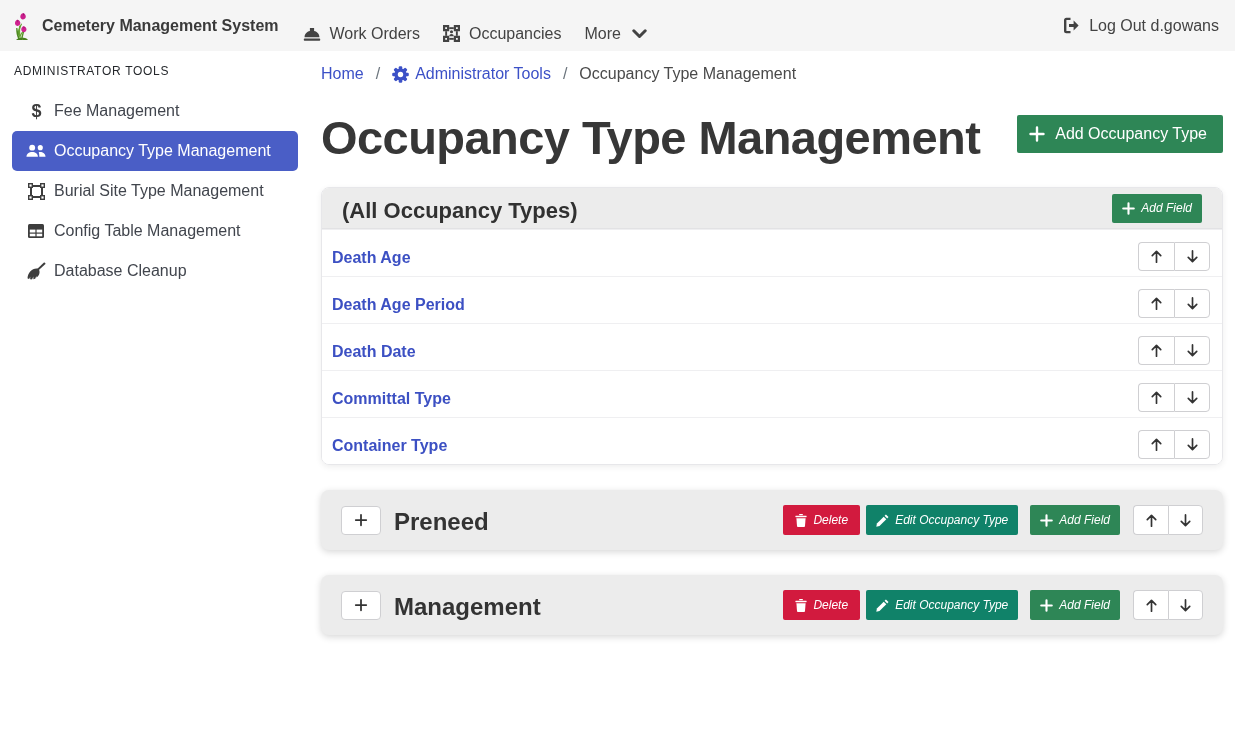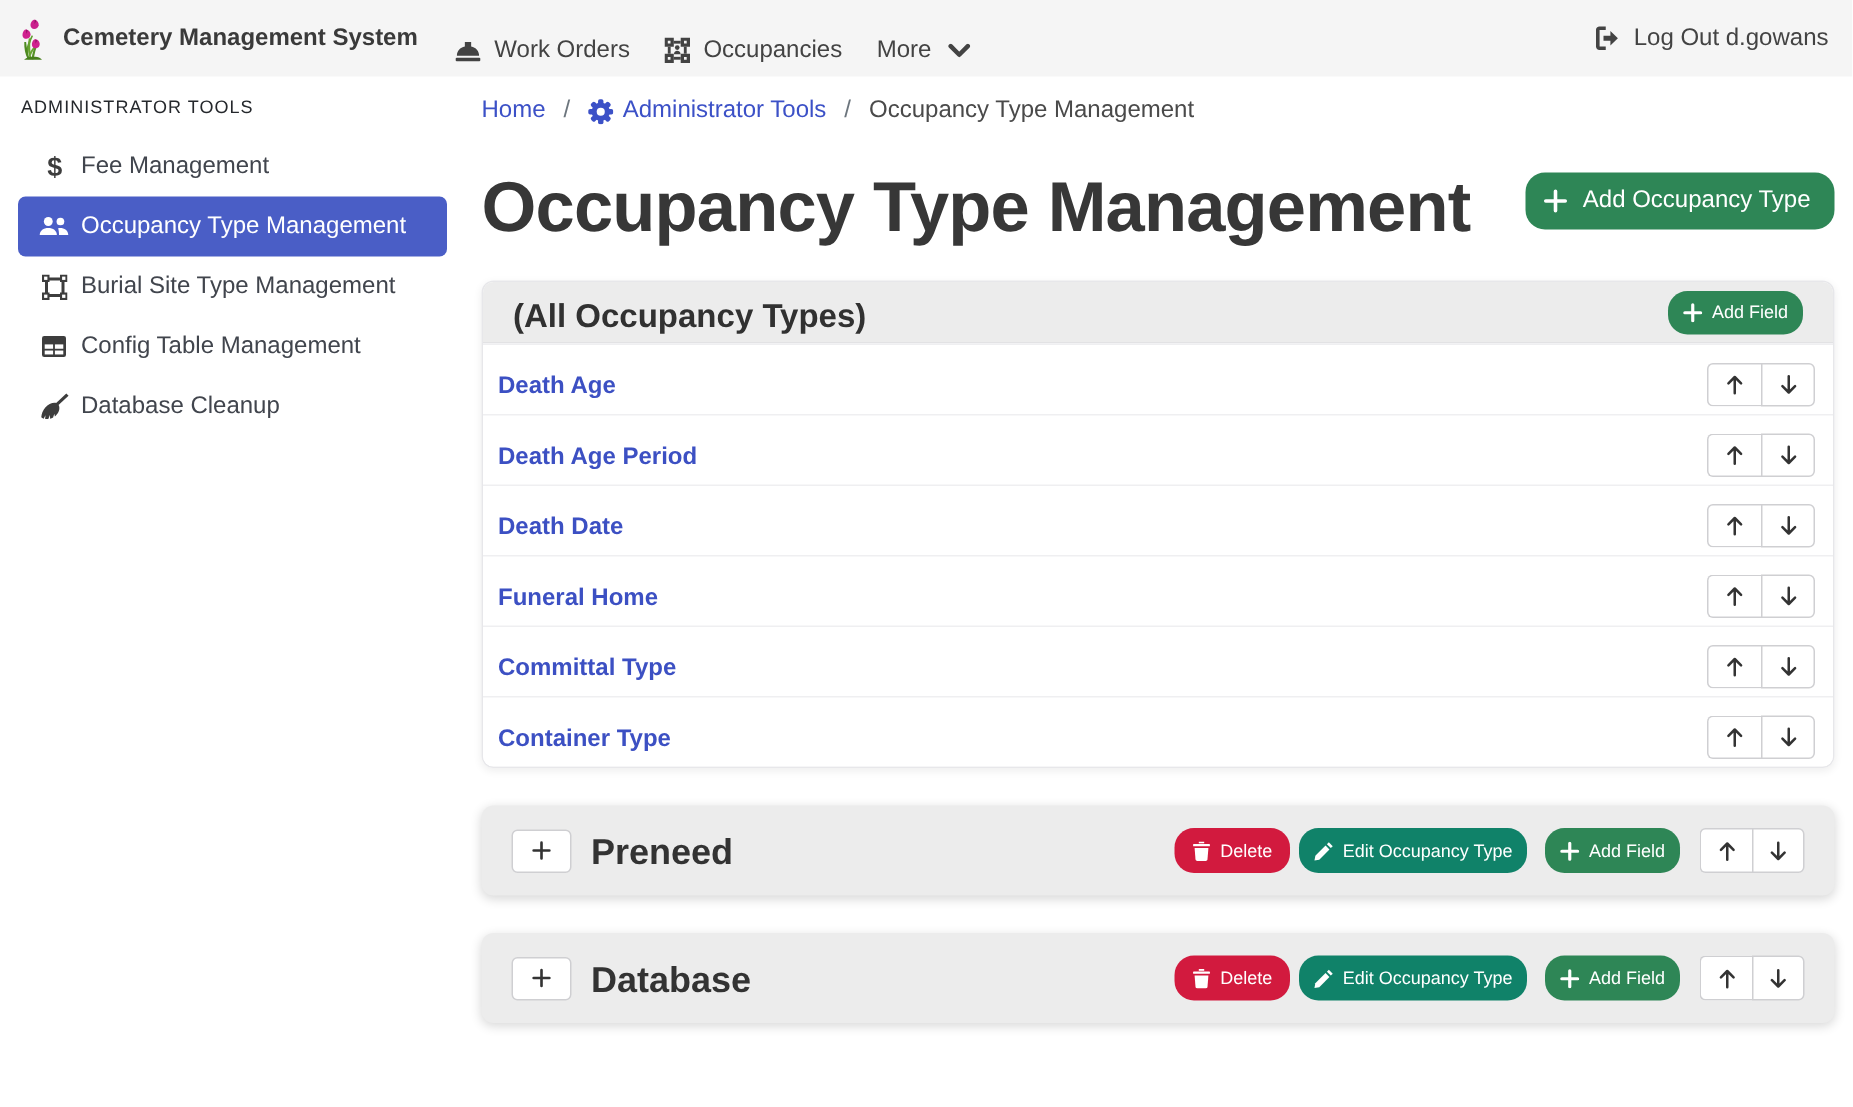--- a/index.html
+++ b/index.html
@@ -24,28 +24,28 @@
 .side-item.active { background:#4a5ec6; color:#fff; }
 
 .main { flex:1; padding:13px 12px 0 11px; }
 .crumbs { display:flex; align-items:center; font-size:16px; color:#4a4a4a; height:20px; }
 .crumbs a { color:#3c51c7; text-decoration:none; }
 .crumbs .sep { color:#6c757d; margin:0 12px; }
 .crumbs svg { margin-right:6px; }
 .crumb2 { display:flex; align-items:center; }
 .title-row { display:flex; align-items:flex-start; justify-content:space-between; margin-top:30px; }
 h1 { margin:0; font-size:47px; font-weight:bold; color:#373737; line-height:1.0; letter-spacing:-0.55px;}
-.btn { border:none; border-radius:13px; color:#fff; display:inline-flex; align-items:center; justify-content:center; font-family:inherit; }
+.btn { border:none; border-radius:2px; color:#fff; display:inline-flex; align-items:center; justify-content:center; font-family:inherit; }
 .btn-add-occ { background:#2e8656; height:38px; padding:0 16px 0 12px; font-size:16px; margin-top:1px; }
 .btn-add-occ svg { margin-right:10px; }
 
 .card { margin-top:26px; border:1px solid #e7e7ea; border-radius:8px; box-shadow:0 2px 6px rgba(0,0,0,.07); overflow:hidden; }
 .card-header { background:#ececec; height:41px; display:flex; align-items:center; justify-content:space-between; padding:0 20px; border-bottom:1px solid #e2e2e4; }
 .card-title { font-size:22px; font-weight:bold; color:#313131; position:relative; top:3px; }
-.btn-sm { height:30px; padding:0 10px; font-size:12px; }
+.btn-sm { height:30px; padding:0 10px; font-size:12px;font-style:italic; }
 .card-header .btn-sm { height:29px; }
 .btn-green { background:#2e8656; }
 .btn-teal { background:#108269; }
 .btn-red { background:#d21a3e; padding:0 12px; }
 .btn-sm svg { margin-right:6px; }
 .row-item { height:47px; display:flex; align-items:center; justify-content:space-between; padding:0 12px 0 10px; border-top:1px solid #efeff1; background:#fff; }
 .row-item a { position:relative; top:5px; }
 .row-item .arrows { position:relative; top:3px; }
 .row-item:first-of-type { border-top:none; }
 .row-item a { color:#3c50c3; font-weight:bold; font-size:16px; text-decoration:none; }
@@ -264,35 +264,20 @@
               </svg>
             </span>
             <span class="abtn dn">
               <svg width="15" height="15" viewBox="0 0 16 16">
                 <path d="M8 2 V13 M3.5 9 L8 13.5 L12.5 9" stroke="#333" stroke-width="1.8" fill="none" stroke-linecap="round" stroke-linejoin="round"></path>
               </svg>
             </span>
           </span>
         </div>
       <div class="row-item">
-          <a href="#">Funeral Home</a>
-          <span class="arrows">
-            <span class="abtn up">
-              <svg width="15" height="15" viewBox="0 0 16 16">
-                <path d="M8 14 V3 M3.5 7 L8 2.5 L12.5 7" stroke="#333" stroke-width="1.8" fill="none" stroke-linecap="round" stroke-linejoin="round"></path>
-              </svg>
-            </span>
-            <span class="abtn dn">
-              <svg width="15" height="15" viewBox="0 0 16 16">
-                <path d="M8 2 V13 M3.5 9 L8 13.5 L12.5 9" stroke="#333" stroke-width="1.8" fill="none" stroke-linecap="round" stroke-linejoin="round"></path>
-              </svg>
-            </span>
-          </span>
-        </div>
-      <div class="row-item">
           <a href="#">Committal Type</a>
           <span class="arrows">
             <span class="abtn up">
               <svg width="15" height="15" viewBox="0 0 16 16">
                 <path d="M8 14 V3 M3.5 7 L8 2.5 L12.5 7" stroke="#333" stroke-width="1.8" fill="none" stroke-linecap="round" stroke-linejoin="round"></path>
               </svg>
             </span>
             <span class="abtn dn">
               <svg width="15" height="15" viewBox="0 0 16 16">
                 <path d="M8 2 V13 M3.5 9 L8 13.5 L12.5 9" stroke="#333" stroke-width="1.8" fill="none" stroke-linecap="round" stroke-linejoin="round"></path>
@@ -358,21 +343,21 @@
             </svg>
           </span>
         </span>
     </div>
     <div class="sect">
       <button class="btn-plus">
           <svg width="14" height="14" viewBox="0 0 16 16">
             <path d="M8 2 V14 M2 8 H14" stroke="#333" stroke-width="2" stroke-linecap="round"></path>
           </svg>
         </button>
-      <span class="sect-title">Database</span>
+      <span class="sect-title">Management</span>
       <span class="sect-btns">
         <button class="btn btn-sm btn-red">
           <svg width="12" height="13" viewBox="0 0 12 13" fill="#fff">
               <rect x="4.2" y="0" width="3.6" height="1.2"></rect>
               <rect x="0.4" y="1.7" width="11.2" height="1.5" rx="0.4"></rect>
               <path d="M1.4 4.3 L10.6 4.3 L10 11.9 C9.95 12.5 9.4 13 8.75 13 L3.25 13 C2.6 13 2.05 12.5 2 11.9 Z"></path>
             </svg>
           Delete
         </button>
         <button class="btn btn-sm btn-teal">

